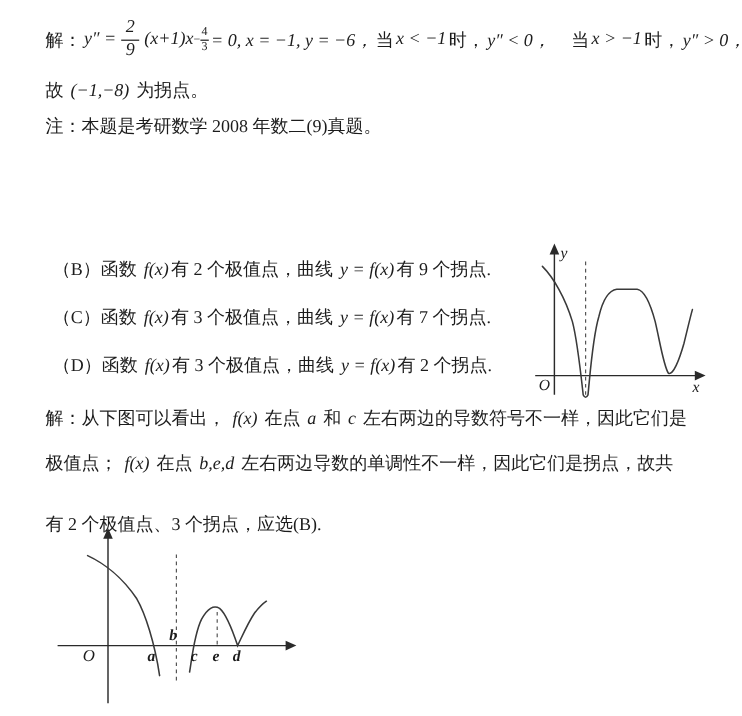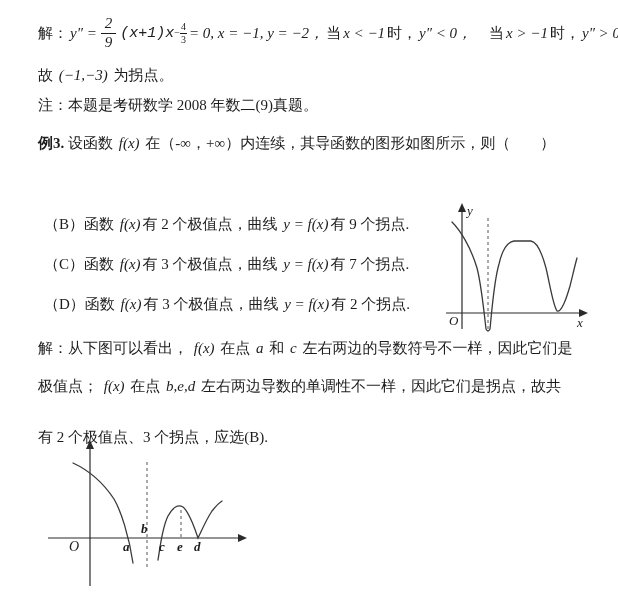--- a/index.html
+++ b/index.html
@@ -63,48 +63,42 @@
 
 <div id="page">
 
   <div class="abs line1wrap" style="left:38px; top:10px; height:46px;">
     <span>解：</span>
     <span class="math">y″ =</span>
     <span class="frac">
       <span class="num">2</span>
       <span class="den">9</span>
     </span>
-    <span class="math" style="padding-right:0;font-family:Liberation Mono, monospace;">(x+1)x</span>
+    <span class="math" style="padding-right:0;">(x+1)x</span>
     <span class="sup"><span>−</span><span class="supfrac"><span class="num">4</span><span class="den">3</span></span></span>
-    <span class="math">= 0, x = −1, y = −2，</span>
+    <span class="math">= 0, x = −1, y = −6，</span>
     <span>当</span>
     <span class="math">x &lt; −1</span>
     <span>时，</span>
     <span class="math">y″ &lt; 0，</span>
     <span>　</span>
     <span>当</span>
     <span class="math">x &gt; −1</span>
     <span>时，</span>
     <span class="math">y″ &gt; 0，</span>
   </div>
 
   <div class="abs" style="left:38px; top:66px;">
     <span>故 </span>
-    <span class="math">(−1,−3)</span>
+    <span class="math">(−1,−8)</span>
     <span>为拐点。</span>
   </div>
 
   <div class="abs" style="left:38px; top:96px;">注：本题是考研数学 2008 年数二(9)真题。</div>
 
-  <div class="abs" style="left:38px; top:134px;">
-    <span class="bold">例3</span><span class="bold">.</span>
-    <span> 设函数</span>
-    <span class="math">f(x)</span>
-    <span>在（-∞，+∞）内连续，其导函数的图形如图所示，则（　　）</span>
-  </div>
 
   <div class="abs" style="left:44px; top:215px;">
     <span>（B）</span><span>函数</span>
     <span class="math">f(x)</span><span>有 2 个极值点，曲线</span>
     <span class="math">y = f(x)</span><span>有 9 个拐点.</span>
   </div>
   <div class="abs" style="left:44px; top:255px;">
     <span>（C）</span><span>函数</span>
     <span class="math">f(x)</span><span>有 3 个极值点，曲线</span>
     <span class="math">y = f(x)</span><span>有 7 个拐点.</span>

